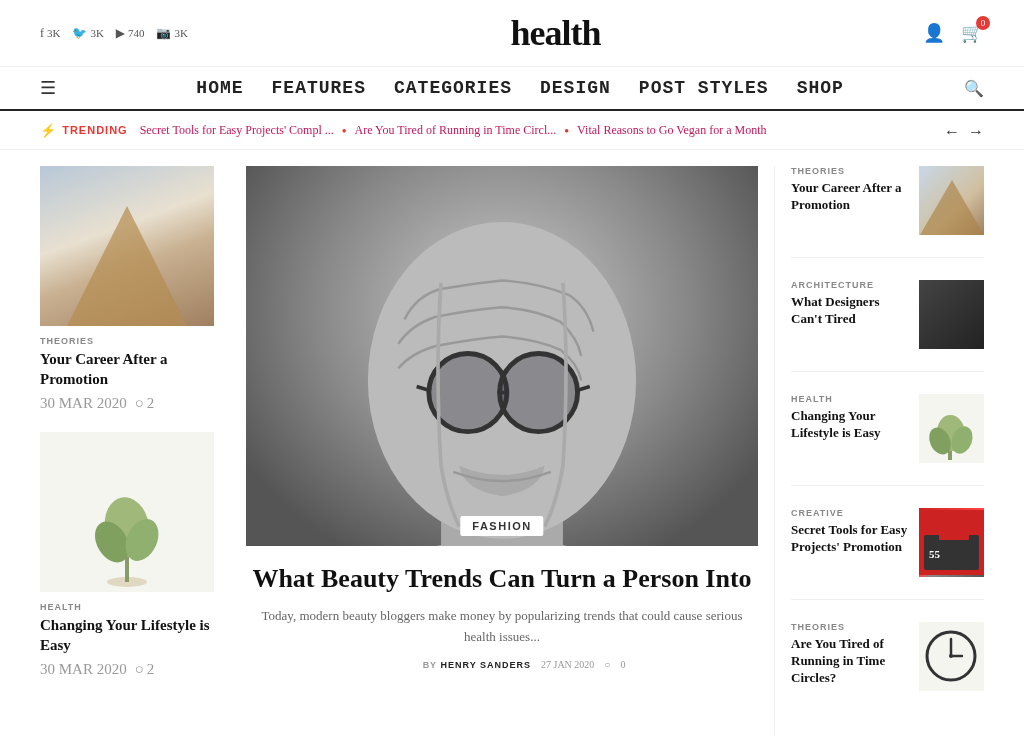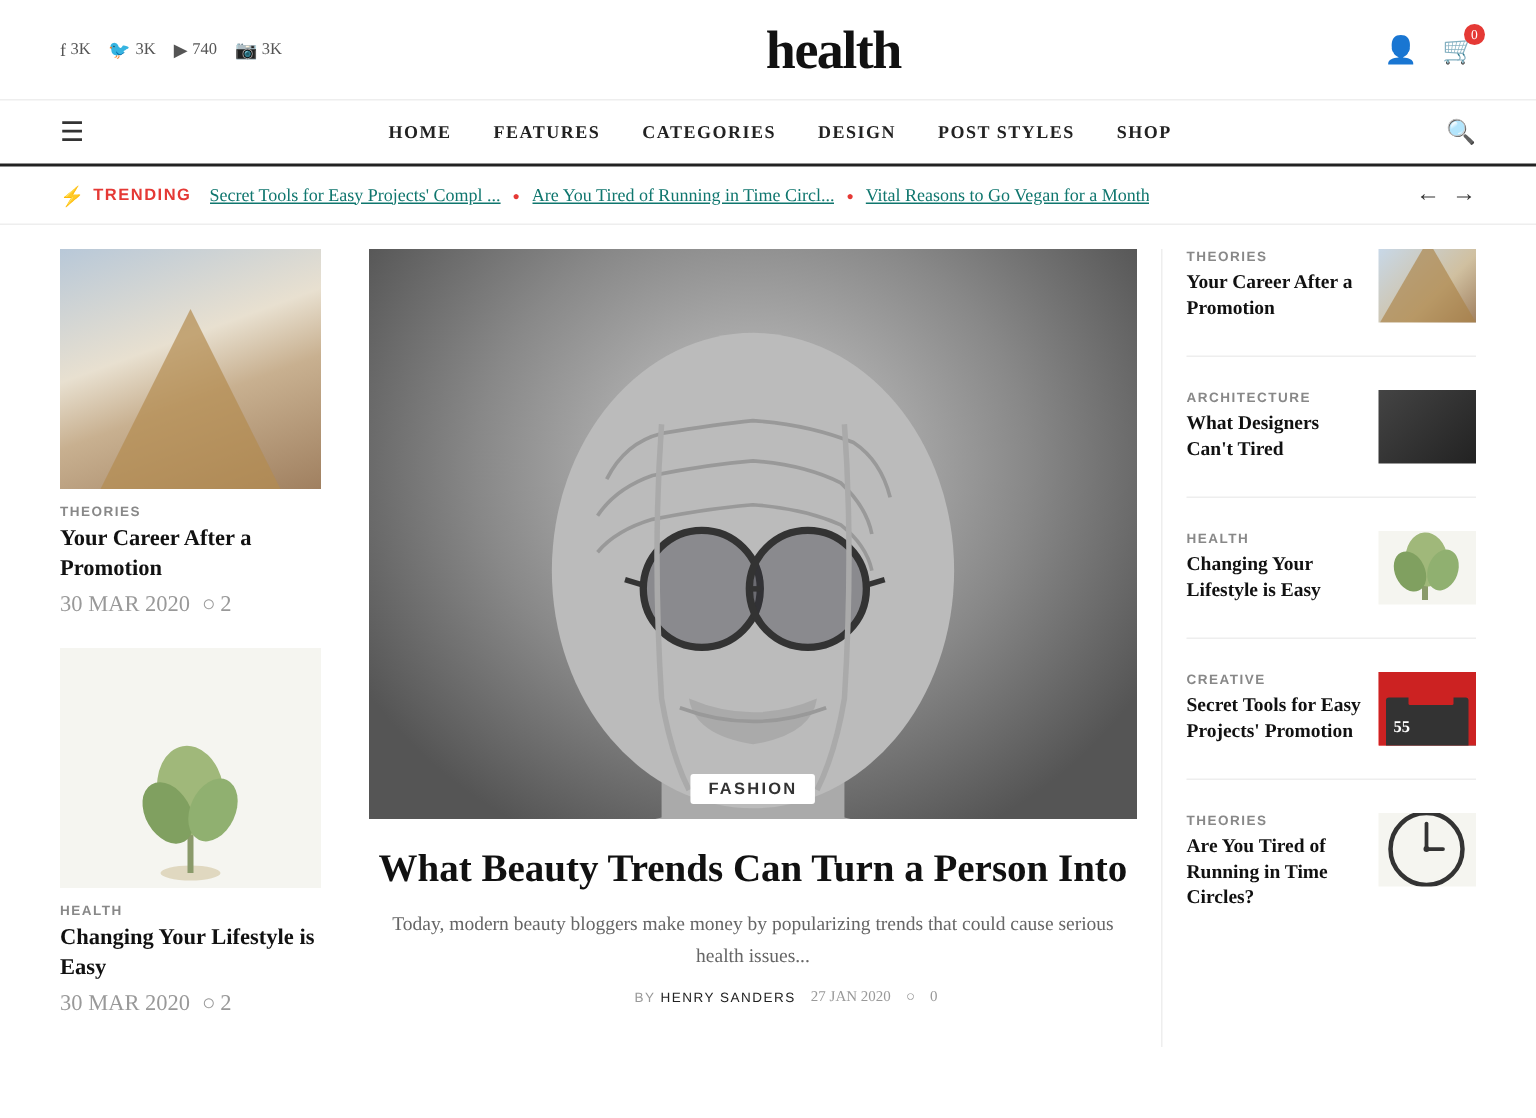--- a/index.html
+++ b/index.html
@@ -12,29 +12,29 @@
     .social-icon { font-size: 12px; }
     .header-logo { font-size: 36px; font-family: 'Georgia', serif; font-weight: bold; letter-spacing: -1px; color: #111; }
     .header-actions { display: flex; align-items: center; gap: 16px; }
     .header-action-icon { font-size: 18px; color: #333; cursor: pointer; position: relative; }
     .cart-badge { position: absolute; top: -6px; right: -6px; background: #e53935; color: #fff; border-radius: 50%; width: 14px; height: 14px; font-size: 9px; display: flex; align-items: center; justify-content: center; }
 
     
     .nav { display: flex; align-items: center; padding: 10px 40px; border-bottom: 2px solid #222; }
     .nav-hamburger { font-size: 18px; margin-right: 20px; cursor: pointer; color: #333; }
     .nav-links { display: flex; gap: 28px; flex: 1; justify-content: center; }
-    .nav-link { font-family: Liberation Serif, serif; font-size: 12px; font-weight: 700; letter-spacing: 1px; text-transform: uppercase; color: #222; text-decoration: none; cursor: pointer; }
+    .nav-link { font-family: Liberation Mono, monospace; font-size: 18px; font-weight: 700; letter-spacing: 1px; text-transform: uppercase; color: #222; text-decoration: none; cursor: pointer; }
     .nav-search { font-size: 16px; color: #333; cursor: pointer; }
 
     
     .trending-bar { display: flex; align-items: center; padding: 10px 40px; border-bottom: 1px solid #eee; gap: 12px; }
     .trending-label { display: flex; align-items: center; gap: 5px; font-family: Arial, sans-serif; font-size: 11px; font-weight: 700; color: #e53935; text-transform: uppercase; letter-spacing: 1px; white-space: nowrap; }
     .trending-bolt { color: #e53935; font-size: 13px; }
     .trending-items { display: flex; align-items: center; gap: 8px; flex: 1; overflow: hidden; }
-    .trending-item { font-size: 12px; color: #0f766e; white-space: nowrap; overflow: hidden; text-overflow: ellipsis; max-width: 220px; text-decoration: underline; }
+    .trending-item { font-size: 12px; color: #be185d; white-space: nowrap; overflow: hidden; text-overflow: ellipsis; max-width: 220px; }
     .trending-dot { color: #e53935; font-size: 8px; }
     .trending-nav { display: flex; gap: 8px; margin-left: auto; }
     .trending-nav-btn { font-size: 16px; color: #333; cursor: pointer; }
 
     
     .main { display: grid; grid-template-columns: 190px 1fr 210px; gap: 0; padding: 0 40px; margin-top: 16px; }
 
     
     .left-col { padding-right: 16px; }
     .left-article { margin-bottom: 20px; }
@@ -44,31 +44,31 @@
     .left-article-meta { font-size: 15px; color: #999; display: flex; align-items: center; gap: 8px; }
     .meta-comment { display: flex; align-items: center; gap: 3px; }
 
     
     .center-col { padding: 0 16px; }
     .center-main-img { width: 100%; height: 380px; background: #888; position: relative; overflow: hidden; display: flex; align-items: flex-end; justify-content: center; }
     .category-tag { position: absolute; bottom: 10px; left: 50%; transform: translateX(-50%); background: #fff; padding: 4px 12px; font-family: Arial, sans-serif; font-size: 11px; font-weight: 700; letter-spacing: 1.5px; text-transform: uppercase; color: #333; border-radius: 2px; }
     .center-article-title { font-size: 26px; font-weight: bold; color: #111; text-align: center; line-height: 1.3; margin: 16px 0 10px; font-family: Georgia, serif; }
     .center-article-desc { font-size: 13px; color: #666; text-align: center; line-height: 1.6; margin-bottom: 12px; }
     .center-article-meta { display: flex; align-items: center; justify-content: center; gap: 10px; font-size: 10px; color: #999; }
-    .meta-author { font-family: Arial, sans-serif; font-weight: 400; letter-spacing: 1px; text-transform: uppercase; font-size: 9px; color: #999; margin-left: 44px; }
+    .meta-author { font-family: Arial, sans-serif; font-weight: 700; letter-spacing: 1px; text-transform: uppercase; font-size: 9px; color: #999; margin-left: 44px; }
     .meta-author span { color: #222; }
 
     
     .right-col { padding-left: 16px; border-left: 1px solid #eee; }
     .right-article { display: flex; align-items: flex-start; gap: 10px; margin-bottom: 22px; padding-bottom: 22px; border-bottom: 1px solid #eee; }
     .right-article:last-child { border-bottom: none; }
     .right-article-text { flex: 1; }
     .right-article-category { font-family: Arial, sans-serif; font-size: 9px; font-weight: 700; letter-spacing: 1px; text-transform: uppercase; color: #888; margin-bottom: 4px; }
     .right-article-title { font-size: 13px; font-weight: bold; color: #111; line-height: 1.3; font-family: Georgia, serif; }
-    .right-article-img { width: 65px; height: 49px; background: #ccc; flex-shrink: 0; overflow: hidden; display: flex; align-items: center; justify-content: center; }
+    .right-article-img { width: 65px; height: 69px; background: #ccc; flex-shrink: 0; overflow: hidden; display: flex; align-items: center; justify-content: center; }
 
     
     .img-architecture { background: linear-gradient(160deg, #b8c8d8 0%, #e8e0d0 40%, #c8b090 60%, #a08060 100%); position: relative; }
     .img-architecture::after { content: ''; position: absolute; bottom: 0; left: 50%; transform: translateX(-50%); width: 0; height: 0; border-left: 60px solid transparent; border-right: 60px solid transparent; border-bottom: 120px solid rgba(180,140,80,0.7); }
     .img-plant { background: #f5f5f0; display: flex; align-items: flex-end; justify-content: center; }
     .img-dark-grad { background: linear-gradient(135deg, #444 0%, #222 100%); }
     .img-tools { background: linear-gradient(135deg, #cc2222 0%, #ff4444 50%, #888 60%, #555 100%); }
     .img-clock { background: #f5f5f0; display: flex; align-items: center; justify-content: center; }
 
     

